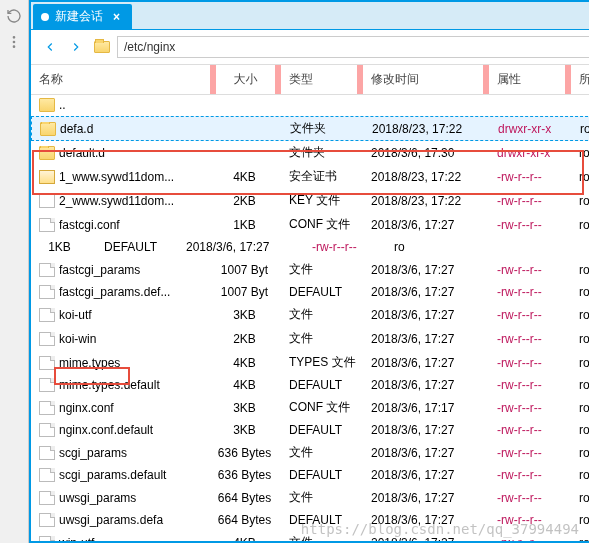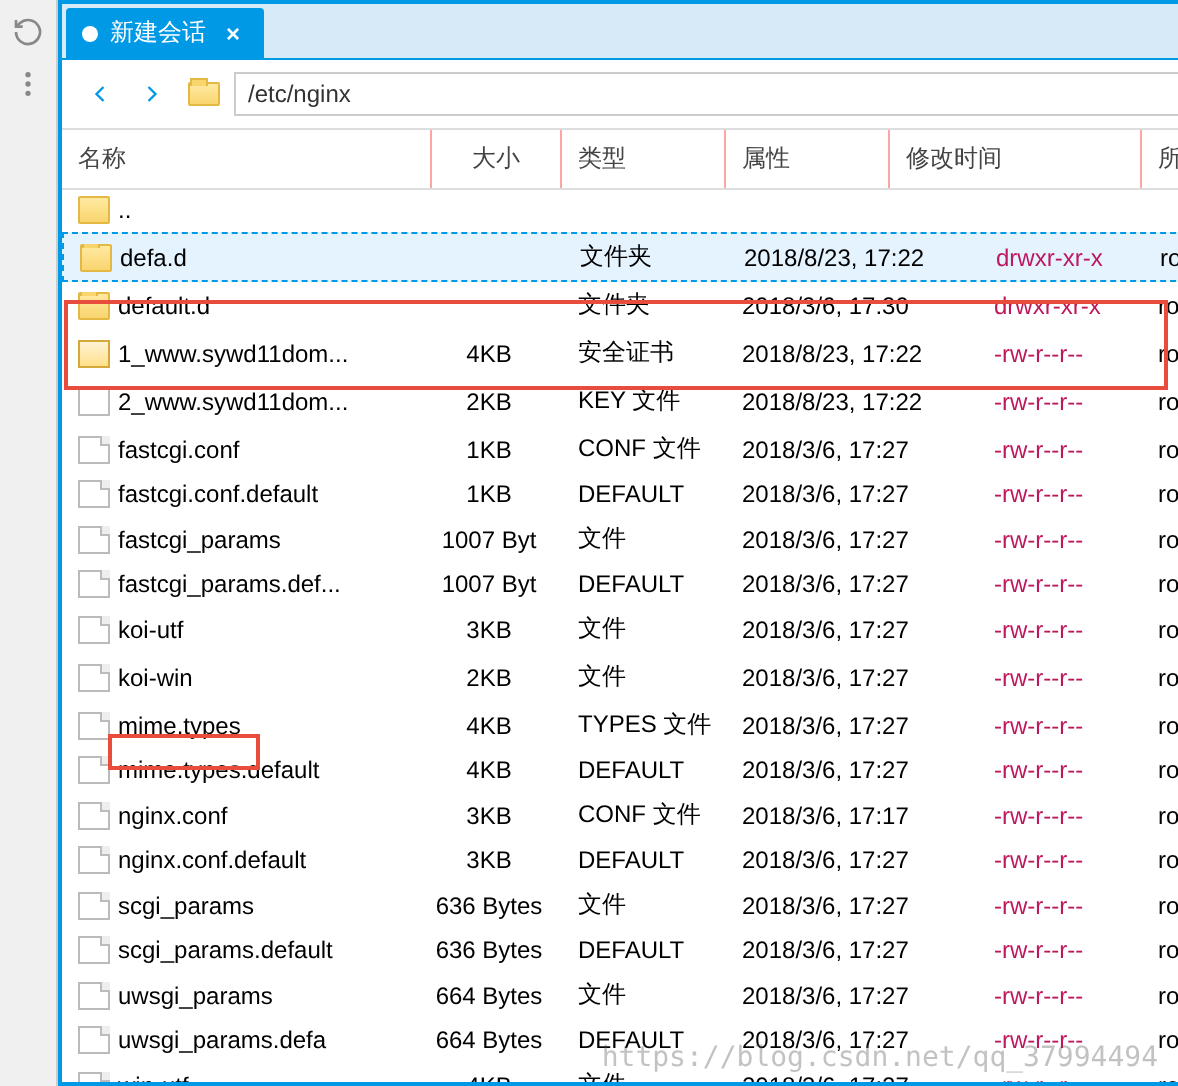--- a/index.html
+++ b/index.html
@@ -12,21 +12,21 @@
 .tabs { display: flex; background: #d6ebf7; border-bottom: 1px solid #0099e5; padding: 2px 2px 0 2px; }
 .tab { background: #0099e5; color: #fff; padding: 4px 12px 4px 8px; display: flex; align-items: center; gap: 6px; font-size: 12px; cursor: pointer; border-radius: 2px 2px 0 0; }
 .tab .dot { width: 8px; height: 8px; background: #fff; border-radius: 50%; }
 .tab .close { margin-left: 4px; color: #fff; font-weight: bold; cursor: pointer; }
 .toolbar { display: flex; align-items: center; padding: 6px 8px; border-bottom: 1px solid #ddd; gap: 4px; }
 .nav-btn { width: 22px; height: 22px; display: flex; align-items: center; justify-content: center; cursor: pointer; color: #0099e5; }
 .nav-btn svg { width: 14px; height: 14px; }
 .path-input { flex: 1; border: 1px solid #ccc; padding: 3px 6px; font-size: 12px; color: #333; background: #fff; }
 .file-list { flex: 1; overflow: auto; position: relative; }
 .file-header { display: flex; background: #fff; border-bottom: 1px solid #ddd; position: sticky; top: 0; z-index: 2; }
-.file-header .col { padding: 6px 8px; border-right: 1px solid #fca5a5; color: #444; font-size: 12px; }
+.file-header .col { padding: 6px 8px; border-right: 6px solid #fca5a5; color: #444; font-size: 12px; }
 .file-rows { }
 .file-row { display: flex; align-items: center; padding: 3px 0; border-bottom: 1px solid transparent; cursor: pointer; }
 .file-row.selected { background: #e5f3ff; border: 1px dashed #0099e5; }
 .col { overflow: hidden; text-overflow: ellipsis; white-space: nowrap; }
 .col-name { width: 185px; padding-left: 8px; display: flex; align-items: center; gap: 4px; }
 .col-size { width: 65px; text-align: center; padding-right: 8px; }
 .col-type { width: 82px; padding-left: 8px; }
 .col-modified { width: 126px; padding-left: 8px; }
 .col-attrs { width: 82px; padding-left: 8px; color: #be185d; }
 .col-owner { width: 40px; padding-left: 8px; }
@@ -87,22 +87,22 @@
         <span class="icon-folder" style="width:16px;height:12px;"></span>
       </div>
       <input class="path-input" value="/etc/nginx" style="">
     </div>
 
     <div class="file-list">
       <div class="file-header">
         <div class="col col-name">名称</div>
         <div class="col col-size">大小</div>
         <div class="col col-type">类型</div>
+        <div class="col col-modified">修改时间</div>
         <div class="col col-attrs">属性</div>
-        <div class="col col-modified">修改时间</div>
         <div class="col col-owner">所</div>
       </div>
       <div class="file-rows" id="file-rows">
           <div class="file-row">
             <div class="col col-name">
               <span class="icon-up"></span>
               <span>..</span>
             </div>
             <div class="col col-size"></div>
             <div class="col col-type"></div>
@@ -159,24 +159,20 @@
               <span class="icon-file"></span>
               <span>fastcgi.conf</span>
             </div>
             <div class="col col-size">1KB</div>
             <div class="col col-type">CONF 文件</div>
             <div class="col col-modified">2018/3/6, 17:27</div>
             <div class="col col-attrs">-rw-r--r--</div>
             <div class="col col-owner">ro</div>
           </div>
           <div class="file-row">
-            <div class="col col-name">
-              <span class="icon-file"></span>
-              <span>fastcgi.conf.default</span>
-            </div>
             <div class="col col-size">1KB</div>
             <div class="col col-type">DEFAULT</div>
             <div class="col col-modified">2018/3/6, 17:27</div>
             <div class="col col-attrs">-rw-r--r--</div>
             <div class="col col-owner">ro</div>
           </div>
           <div class="file-row">
             <div class="col col-name">
               <span class="icon-file"></span>
               <span>fastcgi_params</span>

